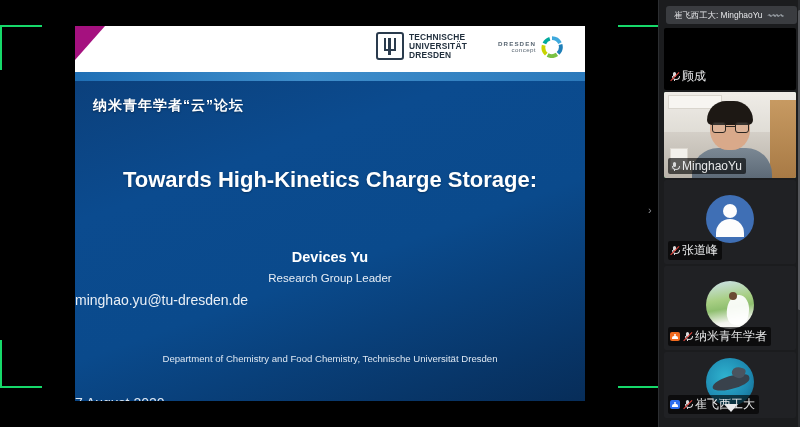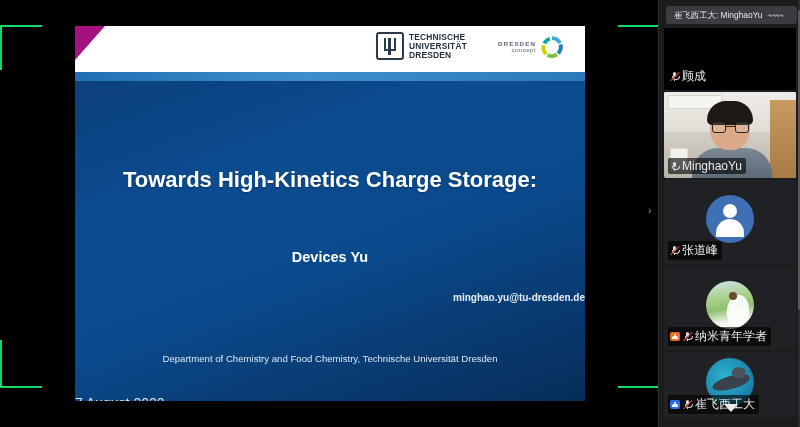--- a/index.html
+++ b/index.html
@@ -46,21 +46,21 @@
   .blue-strip{height:9px;background:linear-gradient(90deg,#1f6fb5 0%,#3f8ecb 45%,#2b79bb 100%);}
 
   .slide-body{position:relative;height:320px;}
   .forum{position:absolute;left:18px;top:16px;color:#fff;font-weight:bold;font-size:14px;
          letter-spacing:1px;text-shadow:0 1px 2px rgba(0,0,0,.35);}
   .title{position:absolute;left:0;right:0;top:83px;text-align:center;color:#fff;
          font-weight:bold;font-size:22px;line-height:1.42;text-shadow:0 1px 2px rgba(0,0,0,.3);}
   .author{position:absolute;left:0;right:0;top:168px;text-align:center;color:#fff;
           font-weight:bold;font-size:14.5px;}
   .role{position:absolute;left:0;right:0;top:191px;text-align:center;color:#e9eff6;font-size:11.5px;}
-  .mail{position:absolute;left:0;right:0;top:211px;text-align:right;color:#e9eff6;font-size:10px;font-weight:bold;}
+  .mail{position:absolute;left:0;right:0;top:211px;text-align:left;color:#e9eff6;font-size:14px;}
   .aff1{position:absolute;left:0;right:0;top:256px;text-align:center;color:#dde7f2;font-size:9.6px;}
   .aff2{position:absolute;left:0;right:0;top:272px;text-align:center;color:#dde7f2;font-size:9.6px;}
   .date{position:absolute;left:0;right:0;top:314px;text-align:left;color:#dde7f2;font-size:14px;}
 
   
   #collapse{position:absolute;left:648px;top:205px;color:#8d8f94;font-size:11px;
             line-height:1;cursor:pointer;}
 
   
   #panel{position:absolute;left:658px;top:0;width:142px;height:427px;background:#1b1c1e;
@@ -196,24 +196,26 @@
             <path d="M9.6 33 A16 16 0 0 1 5 17" stroke="#c8d400"></path>
             <path d="M6.1 13.6 A16 16 0 0 1 16 5" stroke="#00a99d"></path>
           </g>
         </svg>
       </div>
     </div>
 
     <div class="blue-strip"></div>
 
     <div class="slide-body">
+      <div class="forum">纳米青年学者“云”论坛</div>
       <div class="title">
         <div>Towards High-Kinetics Charge Storage:</div>
       </div>
       <div class="author">Devices Yu</div>
+      <div class="role">Research Group Leader</div>
       <div class="mail">minghao.yu@tu-dresden.de</div>
       <div class="aff2">Department of Chemistry and Food Chemistry, Technische Universität Dresden</div>
       <div class="date">7 August 2020</div>
     </div>
   </div>
 
   <div id="collapse">›</div>
 
   <div id="panel">
 

